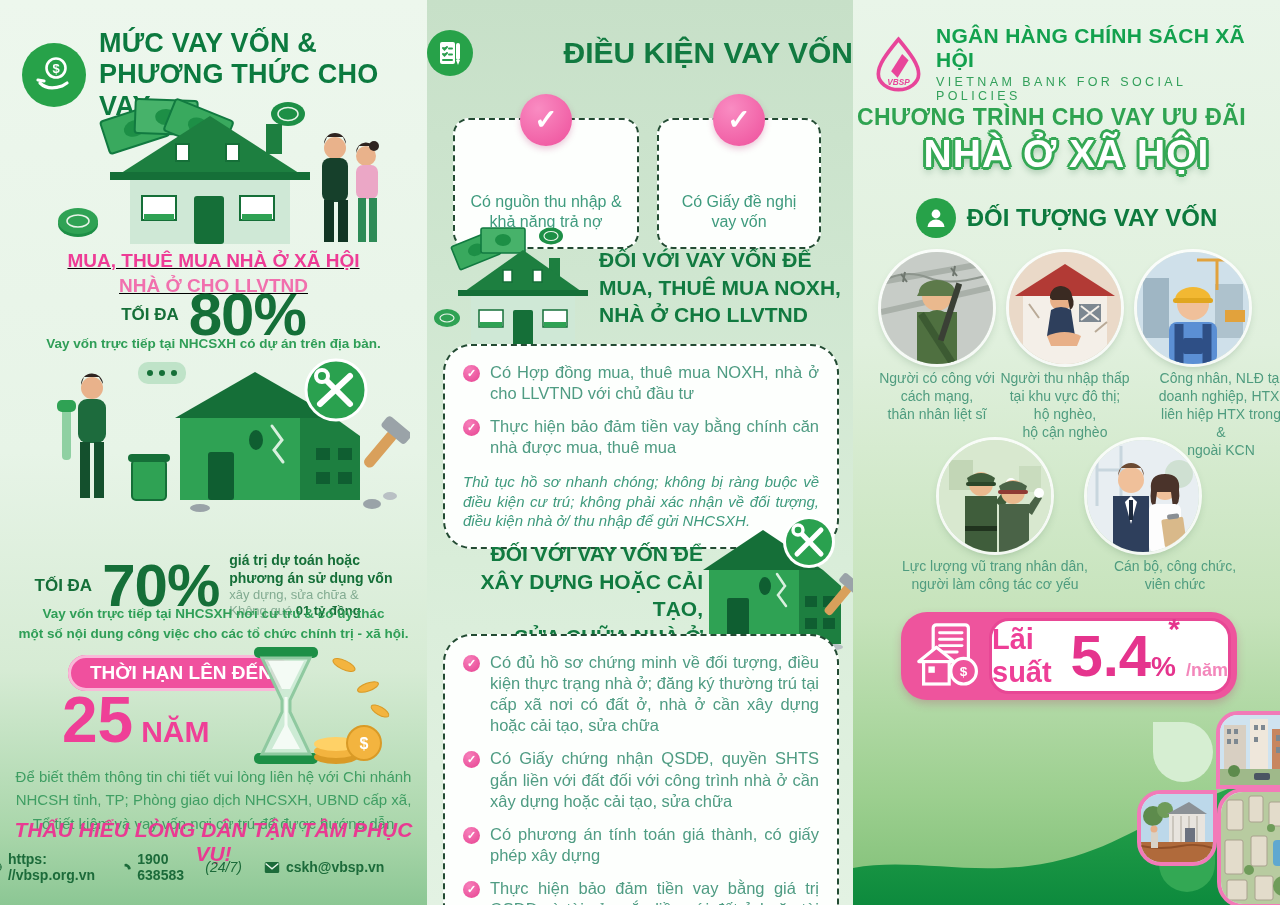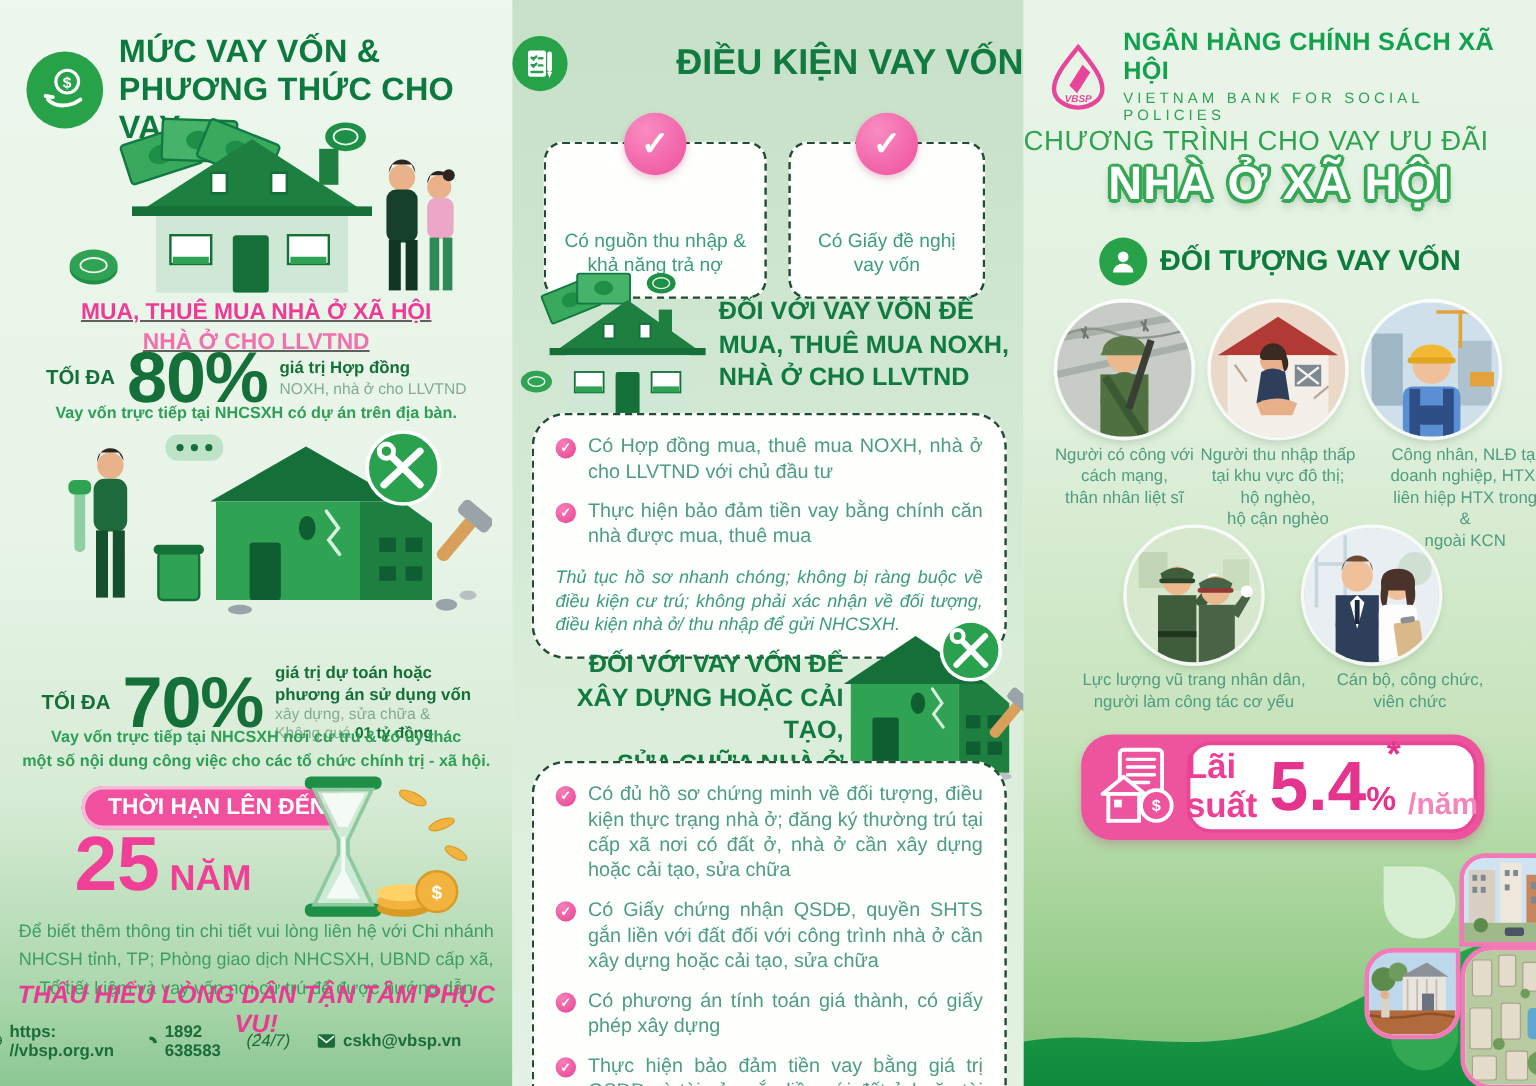--- a/index.html
+++ b/index.html
@@ -72,40 +72,40 @@
   .checkdot-sm{flex:0 0 auto;width:17px;height:17px;margin-top:3px;border-radius:50%;
     background:radial-gradient(circle at 35% 28%,#f77fba,#e64391);color:#fff;font-size:11px;font-weight:900;
     display:flex;align-items:center;justify-content:center;}
   .bullet span{font-size:16.5px;color:#4f9c83;line-height:1.28;text-align:justify;}
   .mid-note{font-size:15px;color:#3f9b7e;font-style:italic;line-height:1.3;margin-top:14px;text-align:justify;}
 
   
   .brand{left:18px;top:24px;width:400px;display:flex;gap:10px;align-items:center;}
   .brand-txt .vn{font-size:21px;font-weight:800;color:#13a14e;letter-spacing:.3px;}
   .brand-txt .en{font-size:12.5px;color:#33a05b;letter-spacing:3.4px;margin-top:3px;}
-  .prog1{left:0;top:104px;width:397px;font-size:23px;font-weight:400;color:#2fa351;letter-spacing:.4px;}
+  .prog1{left:0;top:104px;width:397px;text-align:center;font-size:23px;font-weight:700;color:#2fa351;letter-spacing:.4px;}
   .prog2{left:0;top:132px;width:427px;text-align:center;font-size:39px;font-weight:900;color:#fff;letter-spacing:1px;
     text-shadow:-2px -2px 0 #35a855,2px -2px 0 #35a855,-2px 2px 0 #35a855,2px 2px 0 #35a855,
       0 -3px 0 #35a855,0 3px 0 #35a855,-3px 0 0 #35a855,3px 0 0 #35a855,0 5px 7px rgba(17,90,40,.35);}
   .aud-header{left:0;top:198px;width:427px;display:flex;justify-content:center;align-items:center;gap:11px;}
   .aud-title{margin:0;font-size:24px;font-weight:800;color:#0d7a3e;}
   .pcircle{position:absolute;width:112px;height:112px;border-radius:50%;overflow:hidden;
     box-shadow:0 0 0 3px rgba(255,255,255,.85),0 4px 8px rgba(40,90,50,.25);}
   .caption{position:absolute;font-size:14px;color:#4f9c7f;line-height:1.28;text-align:center;}
   .badge{left:48px;top:612px;width:336px;height:88px;background:#ee549d;border-radius:26px;
     box-shadow:0 4px 8px rgba(170,40,100,.25);}
   .badge-icon{position:absolute;left:12px;top:8px;width:74px;height:72px;}
   .badge-white{position:absolute;left:88px;top:6px;right:6px;bottom:6px;background:#fff;border:3px solid #e84795;
     border-radius:20px;display:flex;align-items:center;justify-content:center;gap:10px;}
   .badge-label{font-size:29px;color:#ee3f97;font-weight:600;}
   .badge-num{position:relative;font-weight:900;color:#e5348d;display:flex;align-items:baseline;}
   .badge-num .v{font-size:58px;line-height:.95;}
   .badge-num .p{font-size:28px;}
   .badge-num .a{position:absolute;top:-16px;right:-4px;font-size:30px;}
-  .badge-per{font-size:25px;color:#f387bb;font-weight:600;margin-top:28px;}
+  .badge-per{font-size:18px;color:#f387bb;font-weight:600;margin-top:28px;}
 
   .leaf{position:absolute;}
   .photo-leaf{position:absolute;overflow:hidden;border:4px solid #f27ab8;background:#dfe9f0;}
   .photo-leaf svg{display:block;width:100%;height:100%;}
 </style>
 </head>
 <body>
 
 <div class="poster">
 
@@ -169,24 +169,20 @@
     </div>
 
     <div class="abs pink-h" style="top:249px;text-decoration:underline;">
       <div class="l1">MUA, THUÊ MUA NHÀ Ở XÃ HỘI</div>
       <div class="l2">NHÀ Ở CHO LLVTND</div>
     </div>
 
     <div class="abs rate-row" style="top:288px;">
       <span class="toida">TỐI ĐA</span>
       <span class="pct-big">80%</span>
-      <div class="rate-desc">
-        <div class="b">giá trị Hợp đồng</div>
-        <div class="lt">NOXH, nhà ở cho LLVTND</div>
-      </div>
     </div>
 
     <div class="abs green-note" style="top:334px;">Vay vốn trực tiếp tại NHCSXH có dự án trên địa bàn.</div>
 
     <div class="abs illu2">
       <svg width="390" height="162" viewBox="0 0 390 162">
         <rect x="118" y="6" width="48" height="22" rx="10" fill="#bfe3c8"></rect>
           <circle cx="130" cy="17" r="3" fill="#156f38"></circle>
           <circle cx="142" cy="17" r="3" fill="#156f38"></circle>
           <circle cx="154" cy="17" r="3" fill="#156f38"></circle>
@@ -282,21 +278,21 @@
             <circle cx="10" cy="10" r="8" fill="none" stroke="#1c6b3a" stroke-width="1.8"></circle>
             <ellipse cx="10" cy="10" rx="3.6" ry="8" fill="none" stroke="#1c6b3a" stroke-width="1.6"></ellipse>
             <line x1="2" y1="10" x2="18" y2="10" stroke="#1c6b3a" stroke-width="1.6"></line>
           </svg>
         <span>https: //vbsp.org.vn</span>
       </div>
       <div class="c-item">
         <svg width="15" height="15" viewBox="0 0 20 20">
             <path d="M2 8 C2 2, 18 2, 18 8 L14.5 11.5 C12 8.5, 8 8.5, 5.5 11.5 Z" fill="#1c6b3a" transform="rotate(40 10 10)"></path>
           </svg>
-        <span>1892 638583</span>&nbsp;<i>(24/7)</i>
+        <span>1900 638583</span>&nbsp;<i>(24/7)</i>
       </div>
       <div class="c-item">
         <svg width="16" height="13" viewBox="0 0 20 16">
             <rect x="1" y="1" width="18" height="14" rx="2" fill="#1c6b3a"></rect>
             <path d="M2 3 l8 6.5 L18 3" fill="none" stroke="#e8f4e8" stroke-width="1.8"></path>
           </svg>
         <span>cskh@vbsp.vn</span>
       </div>
     </div>
   </section>

